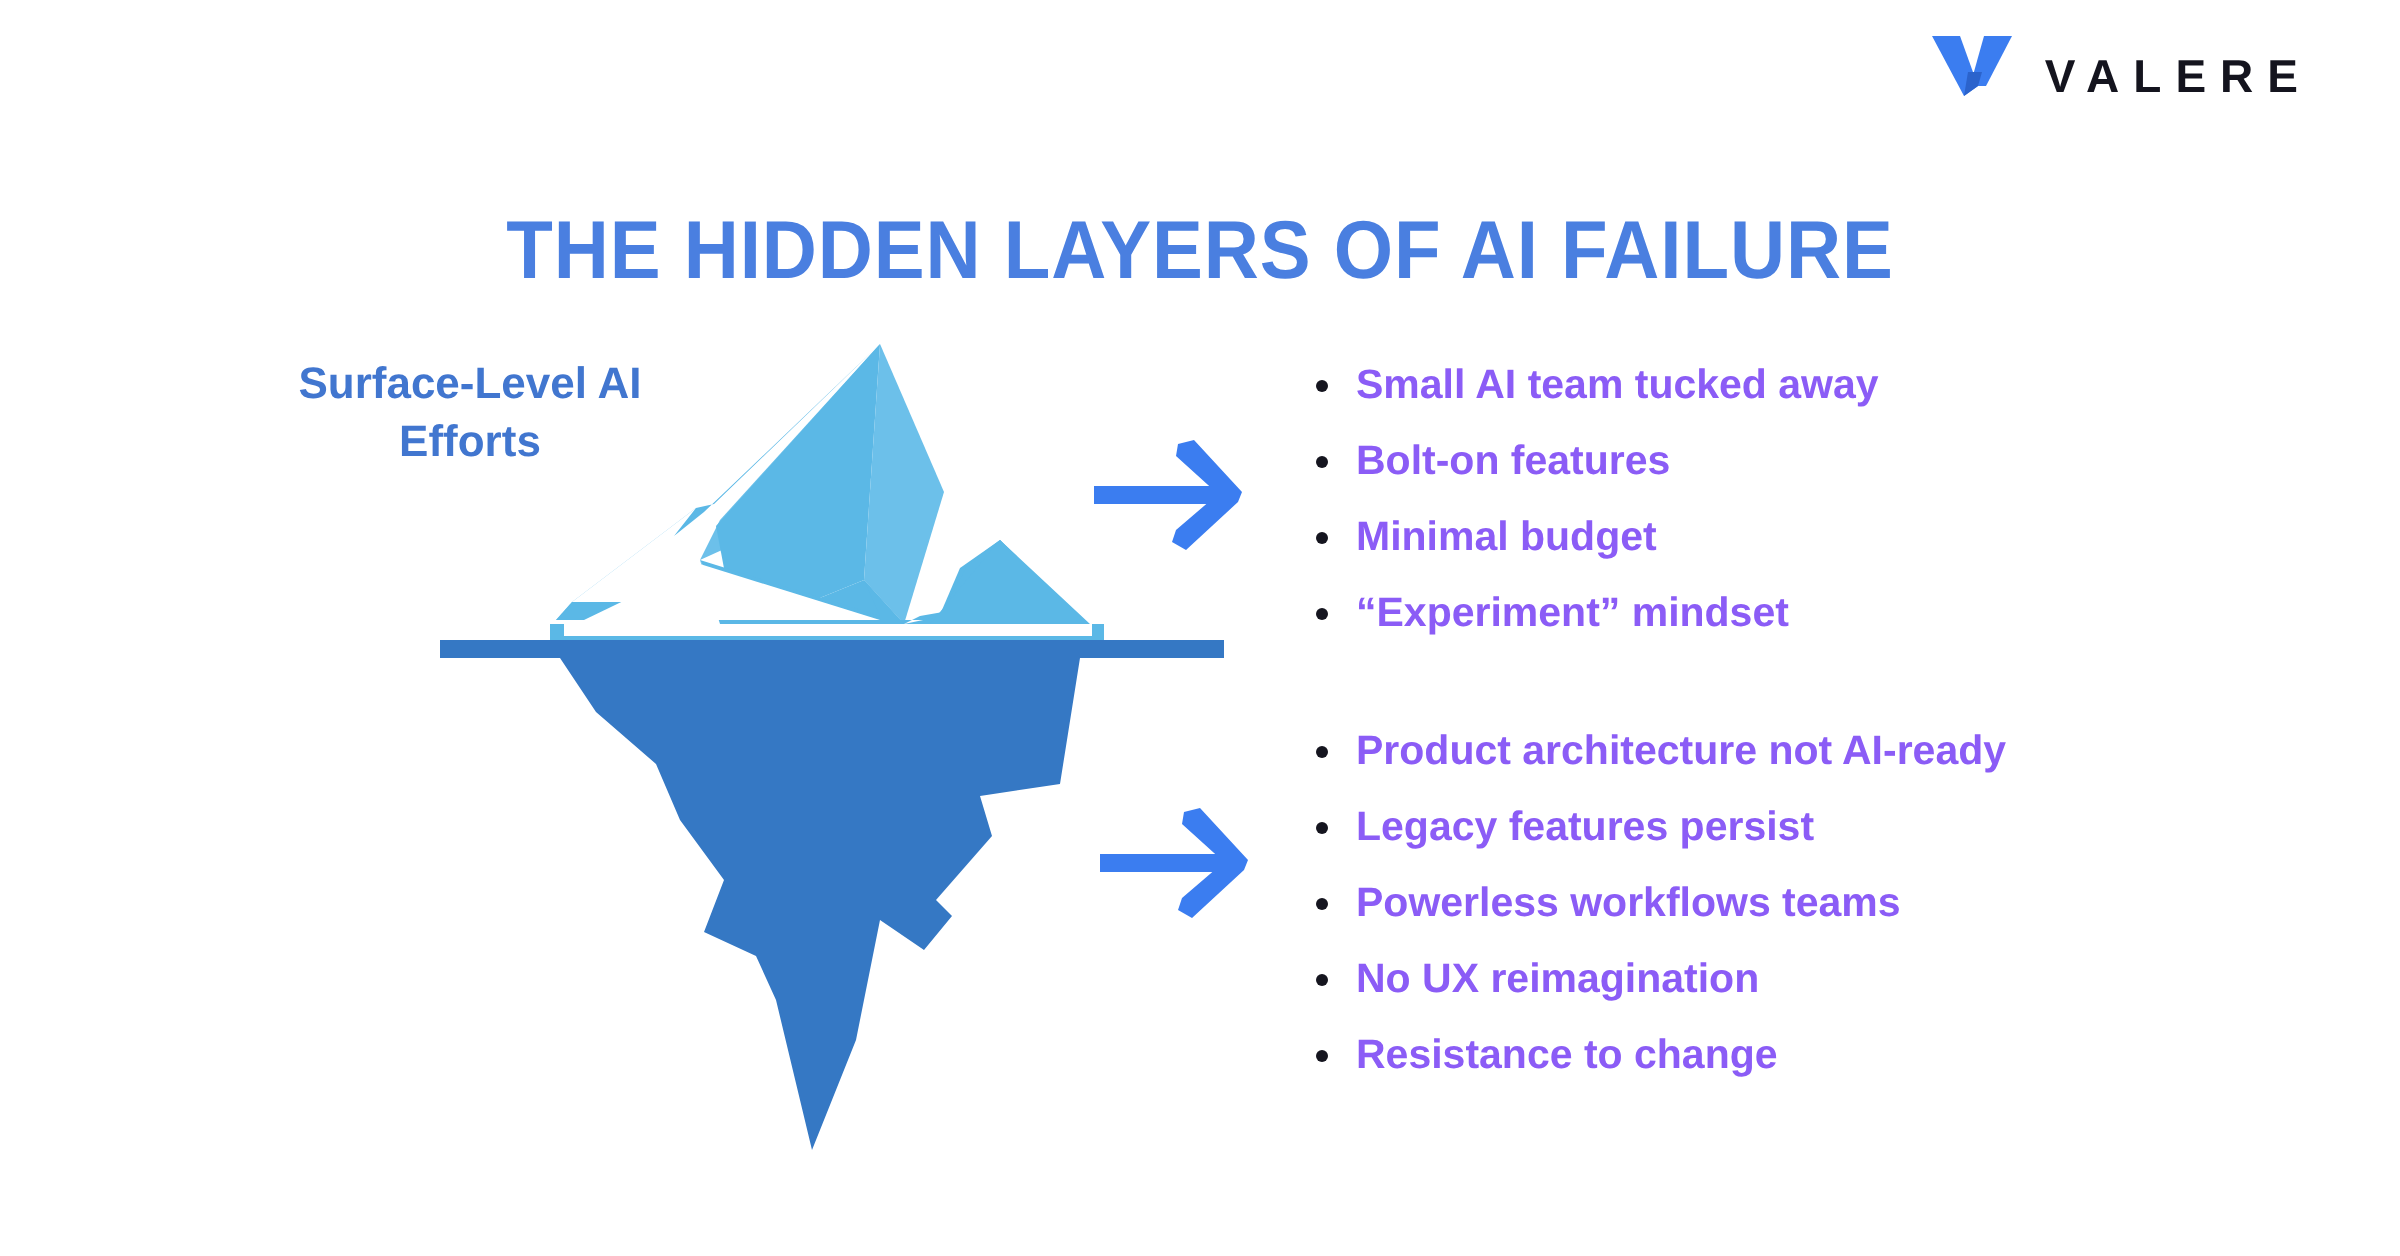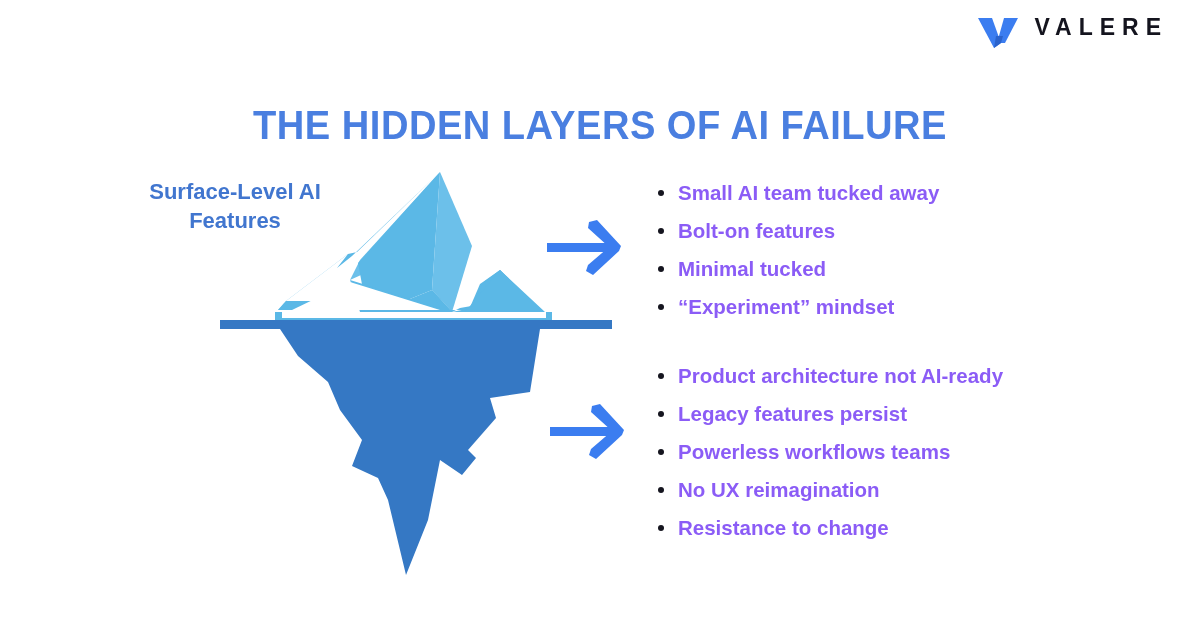--- a/index.html
+++ b/index.html
@@ -19,23 +19,23 @@
     position: relative;
     width: 1200px;
     height: 628px;
     background: #ffffff;
   }
 
   
   .brand-logo {
     position: absolute;
     top: 16px;
-    right: 32px;
+    right: 44px;
     display: flex;
-    align-items: flex-start;
+    align-items: flex-end;
     gap: 14px;
   }
   .brand-mark {
     width: 44px;
     height: 34px;
     display: block;
   }
   .brand-wordmark {
     font-family: "Liberation Sans", sans-serif;
     font-size: 23px;
@@ -215,42 +215,42 @@
                  L152 306
                  L162 280
                  L140 250
                  L128 222
                  L98 196
                  Z" fill="#3578c4"></path>
       </g>
     </svg>
   </div>
 
-  <div class="side-label side-label-surface">Surface-Level AI Features</div>
+  <div class="side-label side-label-surface">Surface-Level AI Efforts</div>
 
   <div class="flow-arrow arrow-top">
     <svg viewBox="0 0 78 60" aria-hidden="true">
       <path d="M2 25 L46 25 L46 34 L2 34 Z" fill="#3b7df0"></path>
       <path d="M44 4 L52 2 L76 28 L74 33 L48 57 L41 53 L43 47 L64 29 L43 10 Z" fill="#3b7df0"></path>
       <path d="M42 25 L66 25 L66 34 L42 34 Z" fill="#3b7df0"></path>
     </svg>
   </div>
   <div class="flow-arrow arrow-bottom">
     <svg viewBox="0 0 78 60" aria-hidden="true">
       <path d="M2 25 L46 25 L46 34 L2 34 Z" fill="#3b7df0"></path>
       <path d="M44 4 L52 2 L76 28 L74 33 L48 57 L41 53 L43 47 L64 29 L43 10 Z" fill="#3b7df0"></path>
       <path d="M42 25 L66 25 L66 34 L42 34 Z" fill="#3b7df0"></path>
     </svg>
   </div>
 
   <div class="bullet-group bullets-surface">
     <ul>
       <li>Small AI team tucked away</li>
       <li>Bolt-on features</li>
-      <li>Minimal tucked</li>
+      <li>Minimal budget</li>
       <li>“Experiment” mindset</li>
     </ul>
   </div>
 
   <div class="bullet-group bullets-hidden">
     <ul>
       <li>Product architecture not AI-ready</li>
       <li>Legacy features persist</li>
       <li>Powerless workflows teams</li>
       <li>No UX reimagination</li>

